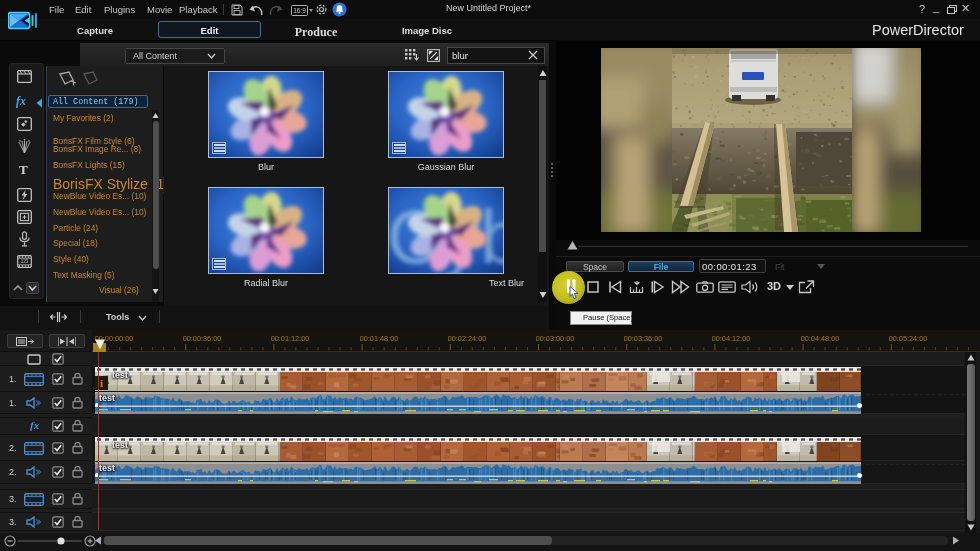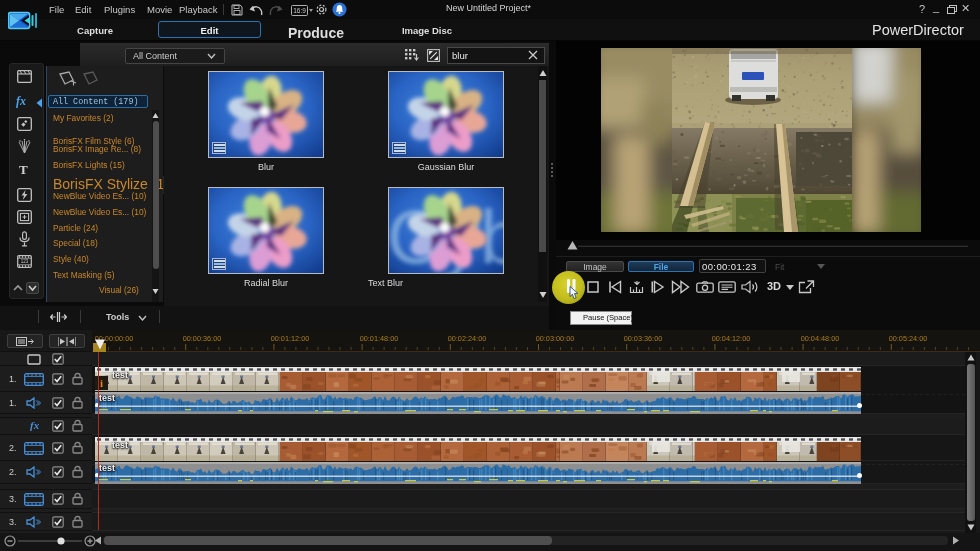--- a/index.html
+++ b/index.html
@@ -74,21 +74,21 @@
 <svg class="abs" style="left:947px;top:5px" width="10" height="9" viewBox="0 0 10 9">
   <rect x="2.5" y="0.5" width="7" height="6" fill="none" stroke="#c2c2c2"></rect>
   <rect x="0.5" y="2.5" width="7" height="6" fill="#0c0c0c" stroke="#c2c2c2"></rect>
 </svg>
 <div class="abs" style="left:961px;top:2px;color:#c2c2c2;font-size:11px;">✕</div>
 
 <div class="abs" style="left:0;top:19px;width:980px;height:22px;background:#101010;border-bottom:1px solid #060606;"></div>
 <div class="abs" style="left:60px;top:25px;width:70px;text-align:center;color:#dedede;font-size:9.5px;font-weight:bold;">Capture</div>
 <div class="abs" style="left:158px;top:21px;width:103px;height:17px;border:1px solid #2e72b0;border-radius:3px;background:#10161d;"></div>
 <div class="abs" style="left:158px;top:25px;width:103px;text-align:center;color:#f0f0f0;font-size:9.5px;font-weight:bold;">Edit</div>
-<div class="abs" style="left:281px;top:25px;width:70px;text-align:center;color:#dedede;font-size:14px;font-weight:bold;">Produce</div>
+<div class="abs" style="left:281px;top:25px;width:70px;text-align:center;color:#dedede;font-size:12px;font-weight:bold;font-family:Liberation Serif, serif;">Produce</div>
 <div class="abs" style="left:387px;top:25px;width:80px;text-align:center;color:#dedede;font-size:9.5px;font-weight:bold;">Image Disc</div>
 <div class="abs" style="left:872px;top:22px;color:#e4e4e4;font-size:14.5px;">PowerDirector</div>
 
 <div class="abs" style="left:0;top:41px;width:980px;height:289px;background:#0a0a0a;"></div>
 
 <div class="abs" style="left:9px;top:63px;width:35px;height:236px;background:#191919;border:1px solid #262626;border-radius:3px;"></div>
 <svg class="abs" style="left:17px;top:70px" width="15" height="13" viewBox="0 0 15 13">
       <rect x="0.7" y="0.7" width="13.6" height="11.6" rx="1" fill="none" stroke="#c0c0c0" stroke-width="1.3"></rect>
       <path d="M1 4 H14" stroke="#c0c0c0" stroke-width="1.1"></path>
       <path d="M3 1 L5 4 M7 1 L9 4 M11 1 L13 4" stroke="#c0c0c0" stroke-width="1"></path>
@@ -346,21 +346,21 @@
           <ellipse cx="24" cy="0" rx="16.5" ry="11" fill="#a8b2e4" transform="rotate(143 0 0) translate(0 0)"></ellipse>
           <ellipse cx="24" cy="0" rx="16.5" ry="11" fill="#c4d4e8" transform="rotate(189 0 0) translate(0 0)"></ellipse>
           <ellipse cx="24" cy="0" rx="16.5" ry="11" fill="#a6d48c" transform="rotate(235 0 0) translate(0 0)"></ellipse>
           <path d="M0 0 L-29 -9 L-7 -14 Z M0 0 L-2 -29 L9 -11 Z M0 0 L25 -15 L15 2 Z M0 0 L17 21 L2 15 Z M0 0 L-13 22 L-15 5 Z" fill="#5c2f80"></path>
           <path d="M0 0 L-2 -29 L9 -11 Z" fill="#3a5226" opacity="0.85"></path>
           <circle cx="0" cy="0" r="6.5" fill="#7a3fa0"></circle>
         <circle cx="-3" cy="-4" r="5" fill="#ffffff"></circle>
       </g>
     </svg>
     </div>
-    <div class="abs" style="left:368px;top:278px;width:156px;text-align:left;color:#dcdcdc;font-size:9px;">Text Blur</div>
+    <div class="abs" style="left:368px;top:278px;width:156px;text-align:right;color:#dcdcdc;font-size:9px;">Text Blur</div>
 
 <div class="abs" style="left:538px;top:66px;width:9px;height:236px;background:#101010;"></div>
 <svg class="abs" style="left:539px;top:69px" width="8" height="8" viewBox="0 0 8 8">
       <path d="M4 1 L7.5 7 L0.5 7 Z" fill="#d0d0d0"></path>
     </svg>
 <div class="abs" style="left:539px;top:80px;width:7px;height:172px;background:#4a4a4a;"></div>
 <svg class="abs" style="left:539px;top:291px" width="8" height="8" viewBox="0 0 8 8">
       <path d="M4 7 L7.5 1 L0.5 1 Z" fill="#d0d0d0"></path>
     </svg>
 
@@ -883,21 +883,21 @@
   </g>
 </svg>
 
 <svg class="abs" style="left:567px;top:241px" width="12" height="9" viewBox="0 0 12 9">
       <path d="M5.5 0 L10.5 8.5 L0.5 8.5 Z" fill="#b8b8b8"></path>
     </svg>
 <div class="abs" style="left:578px;top:245px;width:390px;height:2px;background:#2e2e2e;border-top:1px solid #161616;"></div>
 <div class="abs" style="left:556px;top:256px;width:424px;height:1px;background:#1e1e1e;"></div>
 
 <div class="abs" style="left:566px;top:261px;width:58px;height:11px;background:linear-gradient(#333,#222);border:1px solid #4a4a4a;border-radius:2px;"></div>
-<div class="abs" style="left:566px;top:262px;width:58px;text-align:center;color:#c8c8c8;font-size:8.5px;">Image</div>
+<div class="abs" style="left:566px;top:262px;width:58px;text-align:center;color:#c8c8c8;font-size:8.5px;">Space</div>
 <div class="abs" style="left:628px;top:261px;width:66px;height:11px;background:linear-gradient(#1d3c5c,#132638);border:1px solid #2e72b0;border-radius:2px;"></div>
 <div class="abs" style="left:628px;top:262px;width:66px;text-align:center;color:#4da3e8;font-size:8.5px;font-weight:bold;">File</div>
 <div class="abs" style="left:699px;top:259px;width:67px;height:14px;background:#111111;border:1px solid #404040;border-radius:2px;"></div>
 <div class="abs" style="left:702px;top:261px;color:#e8e8e8;font-size:9.5px;font-family:'Liberation Sans';letter-spacing:0.4px;">00:00:01:23</div>
 <div class="abs" style="left:775px;top:262px;color:#4a4a4a;font-size:8.5px;">Fit</div>
 <svg class="abs" style="left:817px;top:264px" width="8" height="5" viewBox="0 0 8 5">
       <path d="M0 0 L8 0 L4 5 Z" fill="#555"></path>
     </svg>
 
 <svg class="abs" style="left:587px;top:281px" width="12" height="12" viewBox="0 0 12 12">

